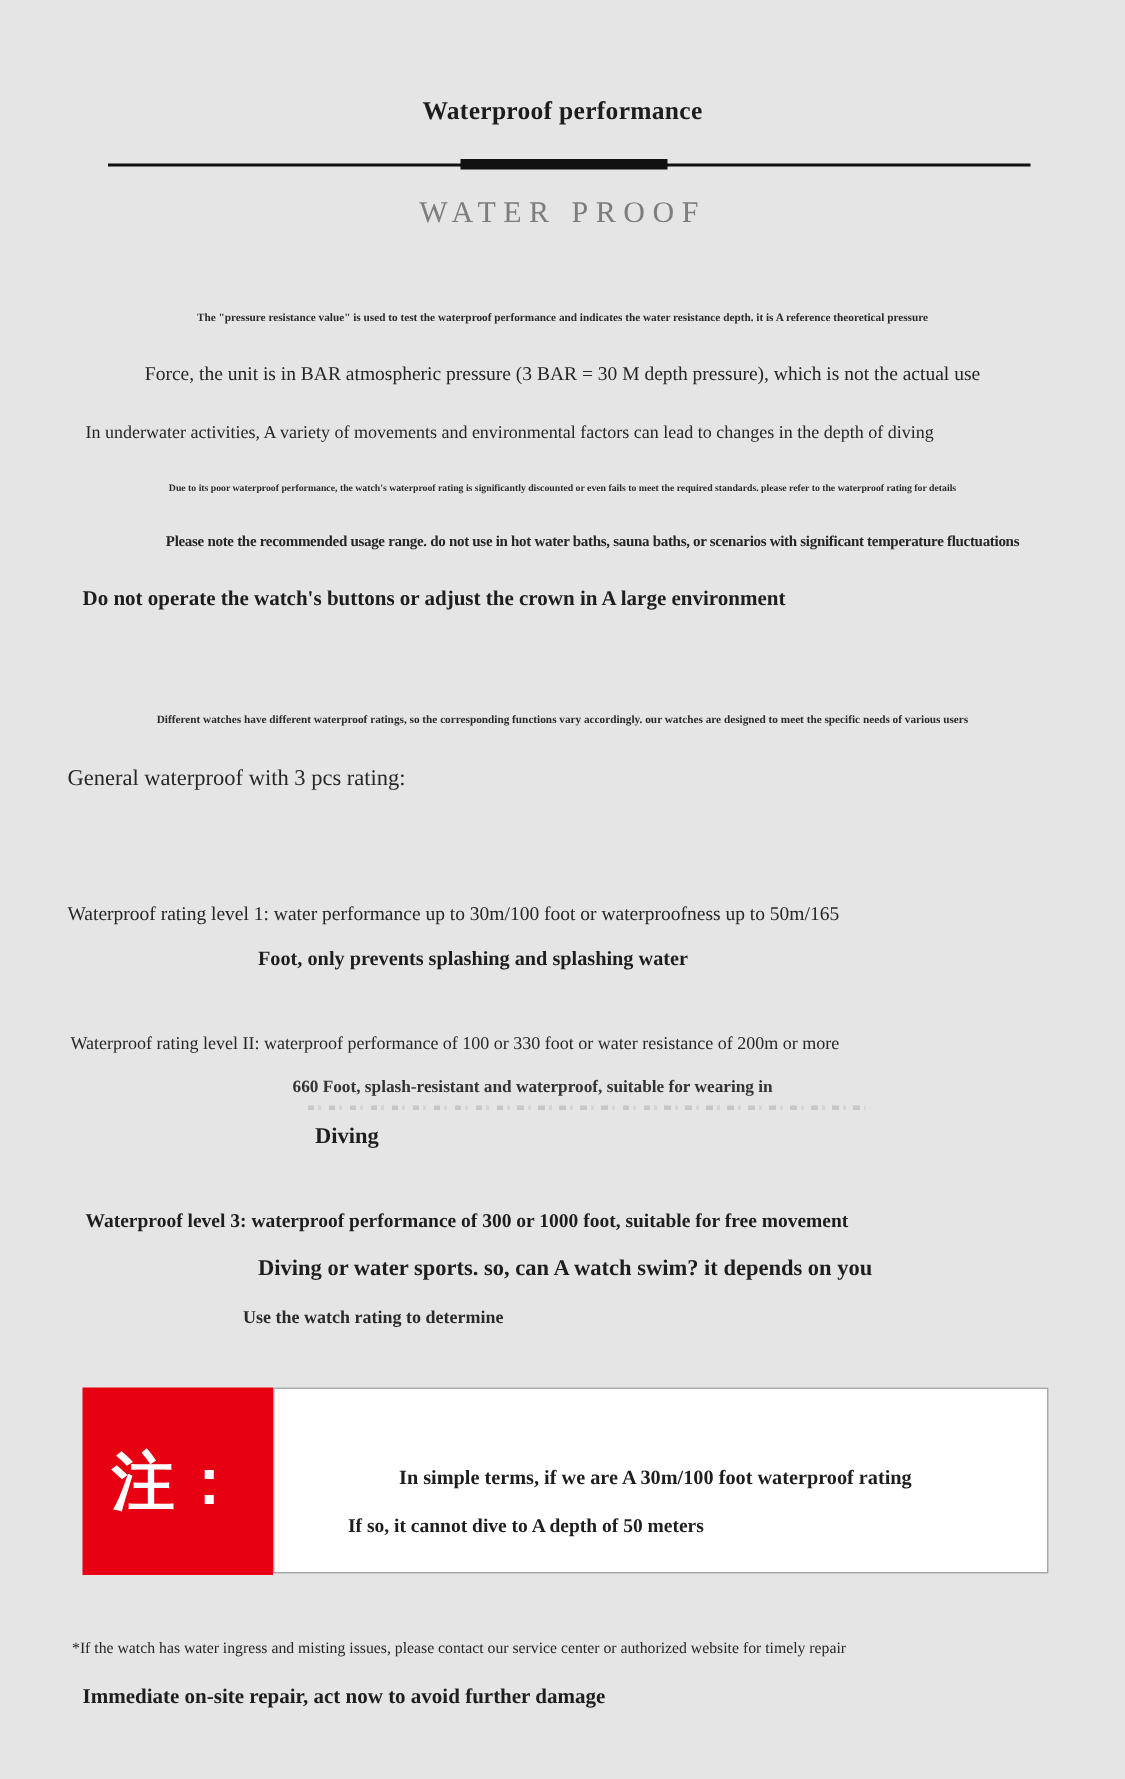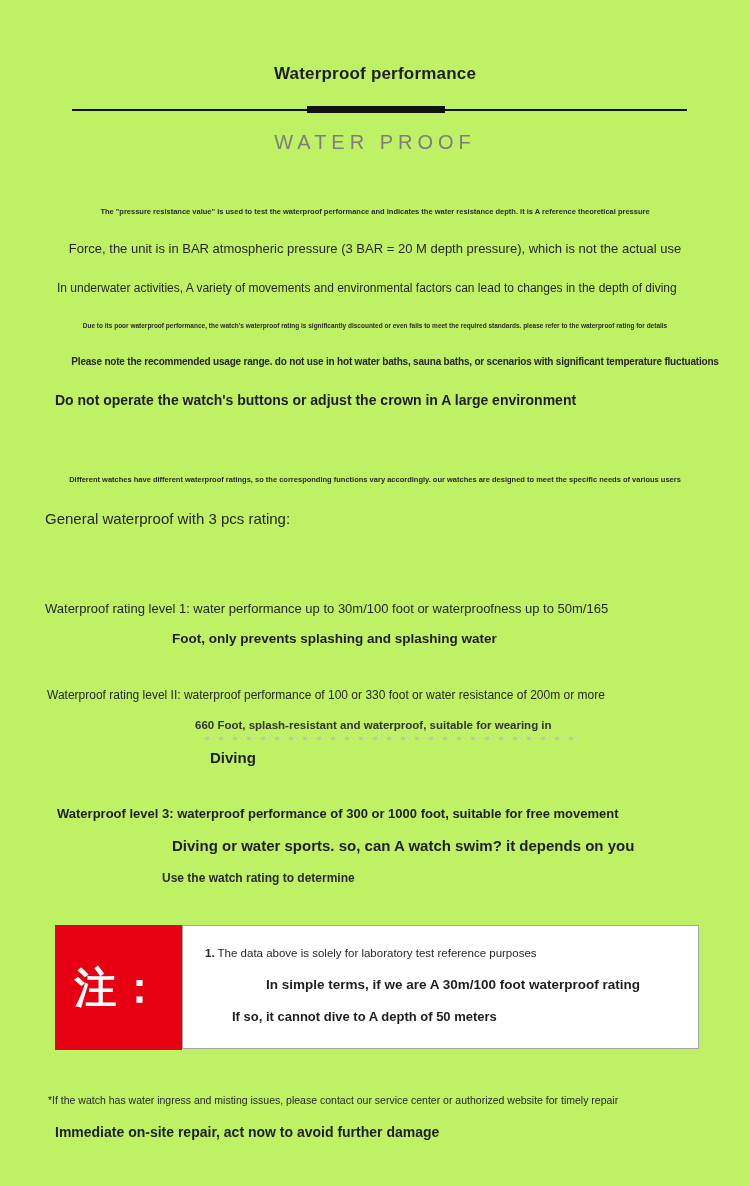--- a/index.html
+++ b/index.html
@@ -1,23 +1,23 @@
 <!DOCTYPE html>
 <html><head>
 <meta charset="utf-8">
 <style>
   html, body { margin: 0; padding: 0; background: #ffffff; }
   #page {
     position: relative;
     width: 750px;
     height: 1186px;
     margin: 0 auto;
-    background: #bef264;
+    background: #e5e5e5;
     overflow: hidden;
-    font-family: Liberation Sans, sans-serif;
+    font-family: Liberation Serif, serif;
     color: #232323;
   }
   .ln { position: absolute; white-space: nowrap; line-height: 1.2; }
   .center { left: 0; width: 750px; text-align: center; }
 
   
   .title { top: 64px; font-size: 17px; font-weight: 700; color: #1d1d1d; letter-spacing: 0.2px; }
   .divider-line { position: absolute; top: 109px; left: 72px; width: 615px; height: 2px; background: #111111; }
   .divider-accent { position: absolute; top: 106px; left: 307px; width: 138px; height: 7px; background: #111111; }
   .subtitle { top: 130px; font-size: 20px; font-weight: 400; color: #7d7d7d; letter-spacing: 5px; }
@@ -69,21 +69,21 @@
 <div id="page">
 
   <div class="ln center title">Waterproof performance</div>
 
   <div class="divider-line"></div>
   <div class="divider-accent"></div>
 
   <div class="ln center subtitle">WATER PROOF</div>
 
   <div class="ln center p1">The "pressure resistance value" is used to test the waterproof performance and indicates the water resistance depth. it is A reference theoretical pressure</div>
-  <div class="ln center p2">Force, the unit is in BAR atmospheric pressure (3 BAR = 20 M depth pressure), which is not the actual use</div>
+  <div class="ln center p2">Force, the unit is in BAR atmospheric pressure (3 BAR = 30 M depth pressure), which is not the actual use</div>
   <div class="ln p3">In underwater activities, A variety of movements and environmental factors can lead to changes in the depth of diving</div>
   <div class="ln center p4">Due to its poor waterproof performance, the watch's waterproof rating is significantly discounted or even fails to meet the required standards. please refer to the waterproof rating for details</div>
   <div class="ln center p5">Please note the recommended usage range. do not use in hot water baths, sauna baths, or scenarios with significant temperature fluctuations</div>
   <div class="ln p6">Do not operate the watch's buttons or adjust the crown in A large environment</div>
 
   <div class="ln center r-intro">Different watches have different waterproof ratings, so the corresponding functions vary accordingly. our watches are designed to meet the specific needs of various users</div>
   <div class="ln r-head">General waterproof with 3 pcs rating:</div>
 
   <div class="ln l1a">Waterproof rating level 1: water performance up to 30m/100 foot or waterproofness up to 50m/165</div>
   <div class="ln l1b">Foot, only prevents splashing and splashing water</div>
@@ -94,20 +94,19 @@
   <div class="ln l2c">Diving</div>
 
   <div class="ln l3a">Waterproof level 3: waterproof performance of 300 or 1000 foot, suitable for free movement</div>
   <div class="ln l3b">Diving or water sports. so, can A watch swim? it depends on you</div>
   <div class="ln l3c">Use the watch rating to determine</div>
 
   <div class="note-red">
     <span class="note-label">注：</span>
   </div>
   <div class="note-panel"></div>
-  <div class="ln n1"><span class="num">1.</span><span> The data above is solely for laboratory test reference purposes</span></div>
   <div class="ln n2">In simple terms, if we are A 30m/100 foot waterproof rating</div>
   <div class="ln n3">If so, it cannot dive to A depth of 50 meters</div>
 
   <div class="ln f2">Immediate on-site repair, act now to avoid further damage</div>
   <div class="ln f1">*If the watch has water ingress and misting issues, please contact our service center or authorized website for timely repair</div>
 
 </div>
 
 </body></html>

